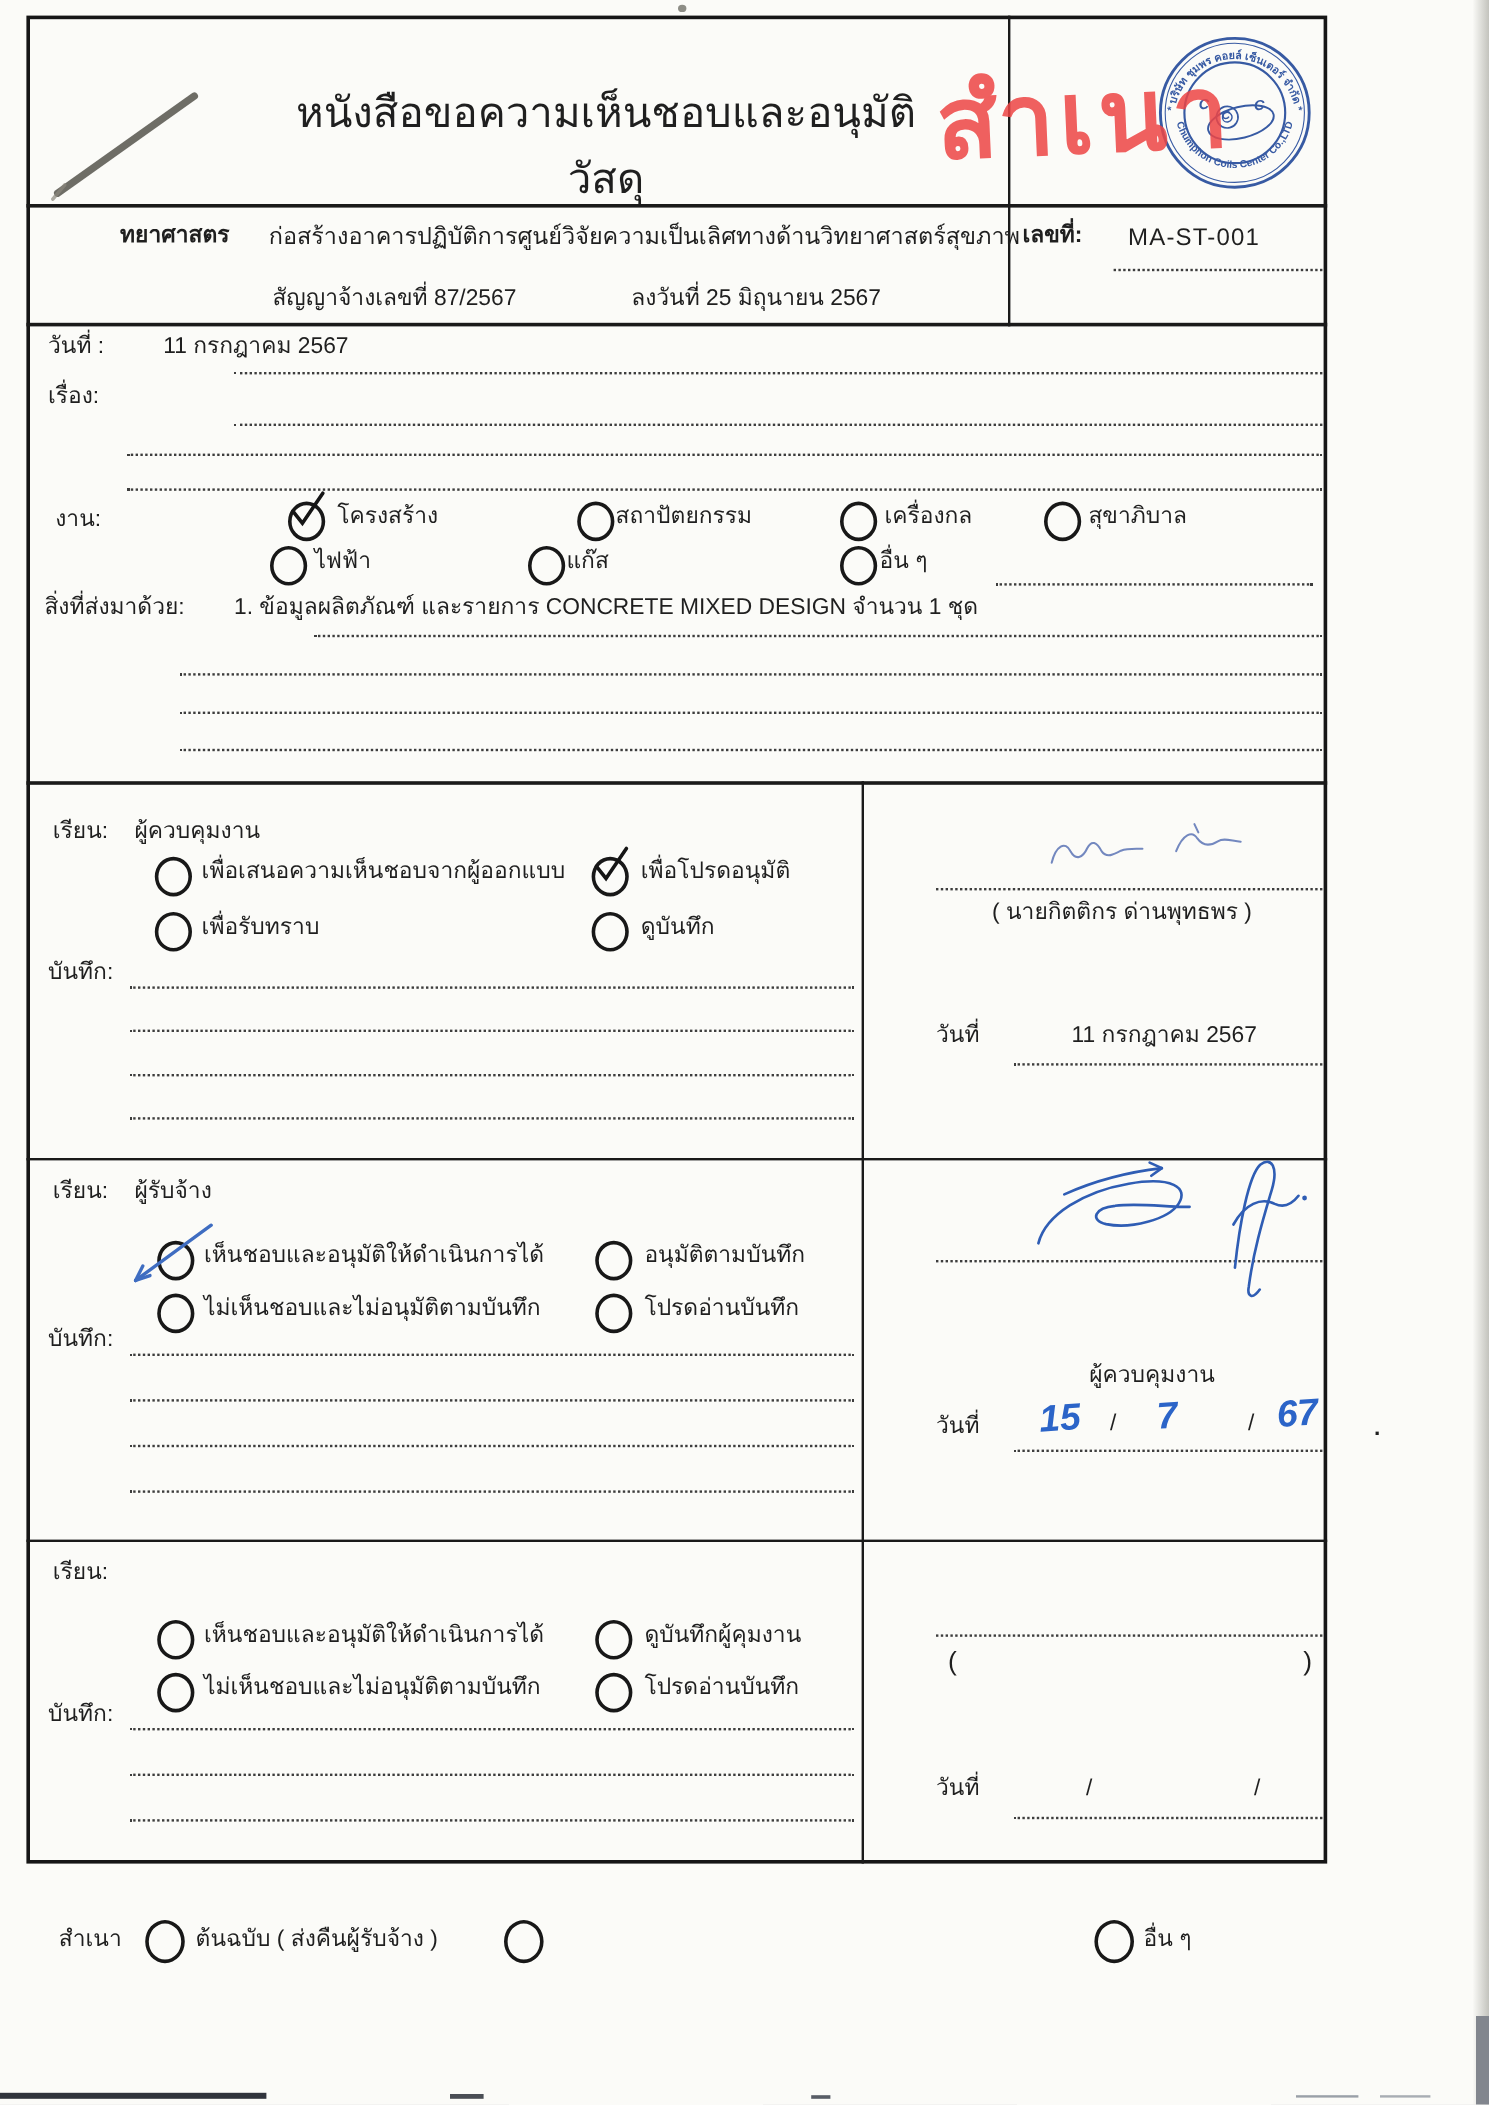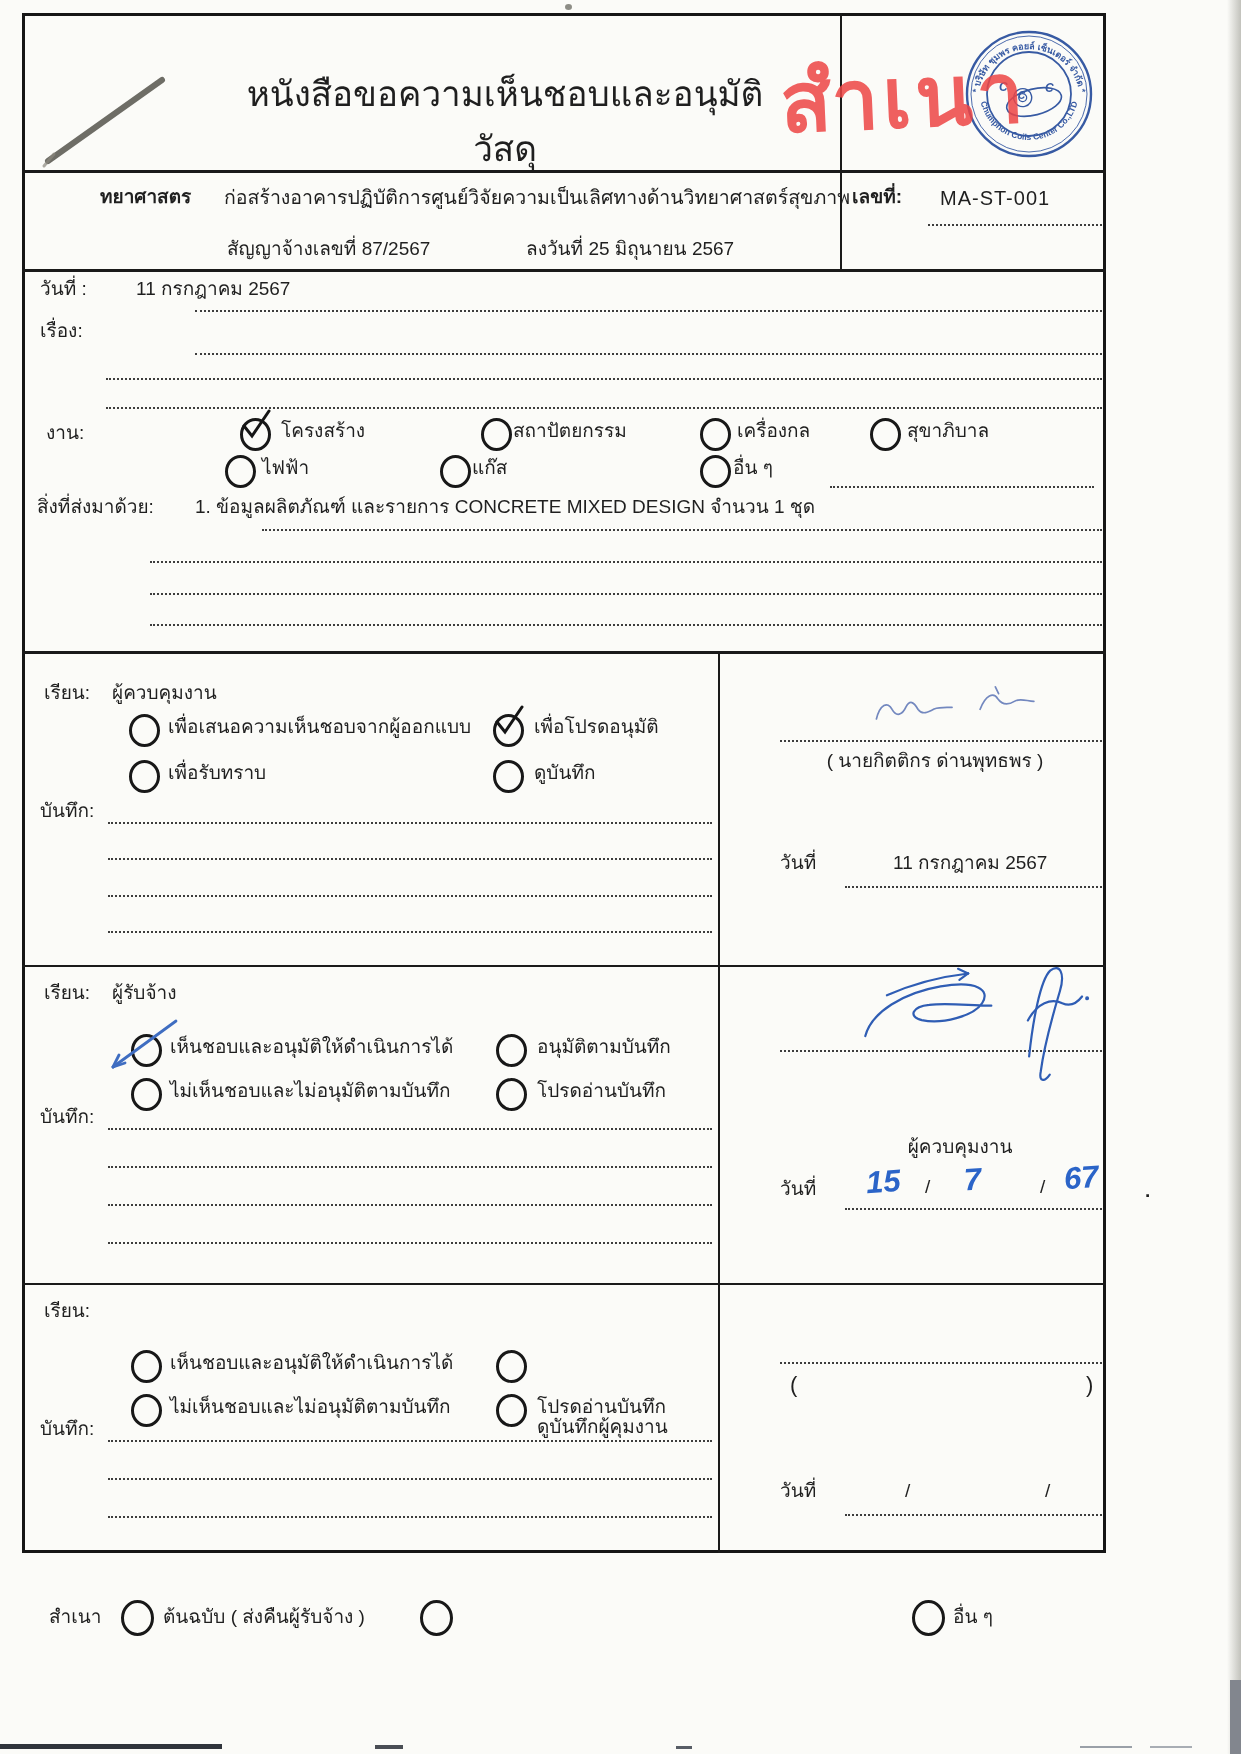--- a/index.html
+++ b/index.html
@@ -186,21 +186,21 @@
   <div class="hw" style="left:964px;top:1162px;">7</div>
   <div class="t" style="left:1040px;top:1176px;">/</div>
   <div class="hw" style="left:1064px;top:1160px;">67</div>
   <div class="t" style="left:1145px;top:1180px;font-weight:bold;">.</div>
   <div class="dot" style="left:845px;top:1208px;width:257px;"></div>
 
   <div class="t" style="left:44px;top:1300px;">เรียน:</div>
   <div class="cb" style="left:131px;top:1350px;"></div>
   <div class="t" style="left:170px;top:1352px;">เห็นชอบและอนุมัติให้ดำเนินการได้</div>
   <div class="cb" style="left:496px;top:1350px;"></div>
-  <div class="t" style="left:537px;top:1416px;text-align:right;">ดูบันทึกผู้คุมงาน</div>
+  <div class="t" style="left:537px;top:1352px;text-align:right;">ดูบันทึกผู้คุมงาน</div>
   <div class="cb" style="left:131px;top:1394px;"></div>
   <div class="t" style="left:170px;top:1396px;">ไม่เห็นชอบและไม่อนุมัติตามบันทึก</div>
   <div class="cb" style="left:496px;top:1394px;"></div>
   <div class="t" style="left:537px;top:1396px;">โปรดอ่านบันทึก</div>
   <div class="t" style="left:40px;top:1418px;">บันทึก:</div>
   <div class="dot" style="left:108px;top:1440px;width:604px;"></div>
   <div class="dot" style="left:108px;top:1478px;width:604px;"></div>
   <div class="dot" style="left:108px;top:1516px;width:604px;"></div>
 
   <div class="dot" style="left:780px;top:1362px;width:322px;"></div>

